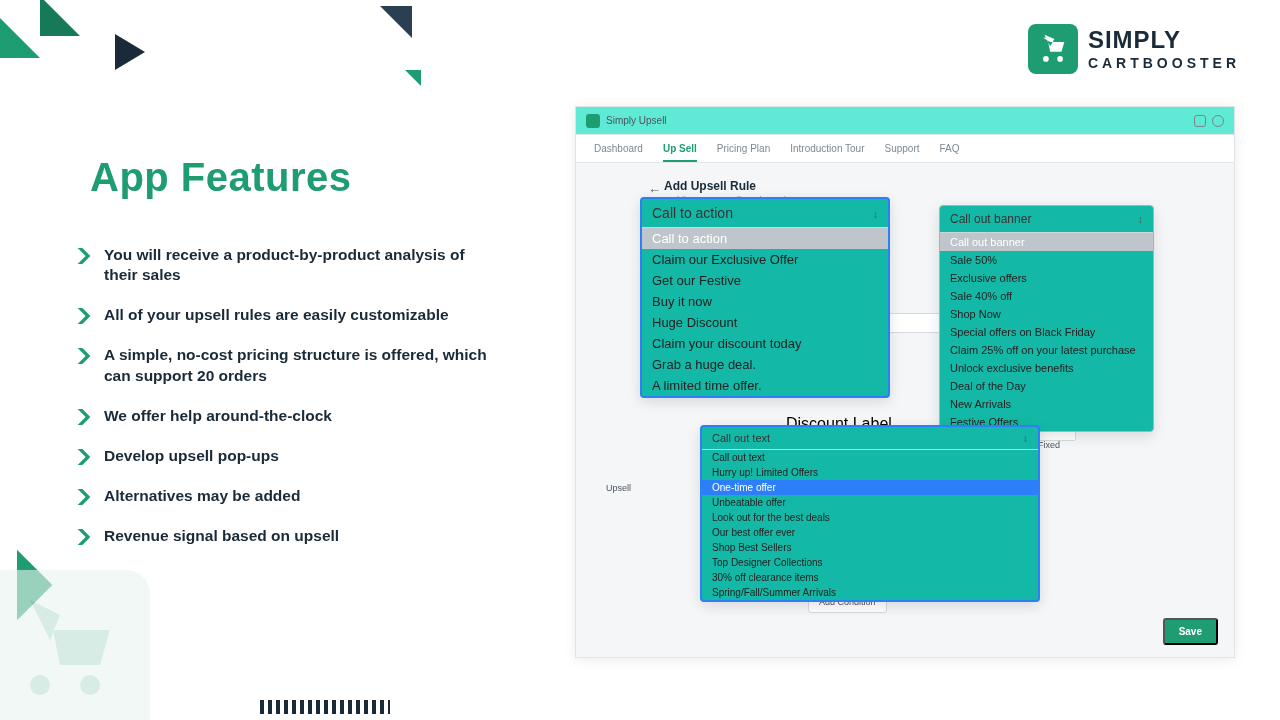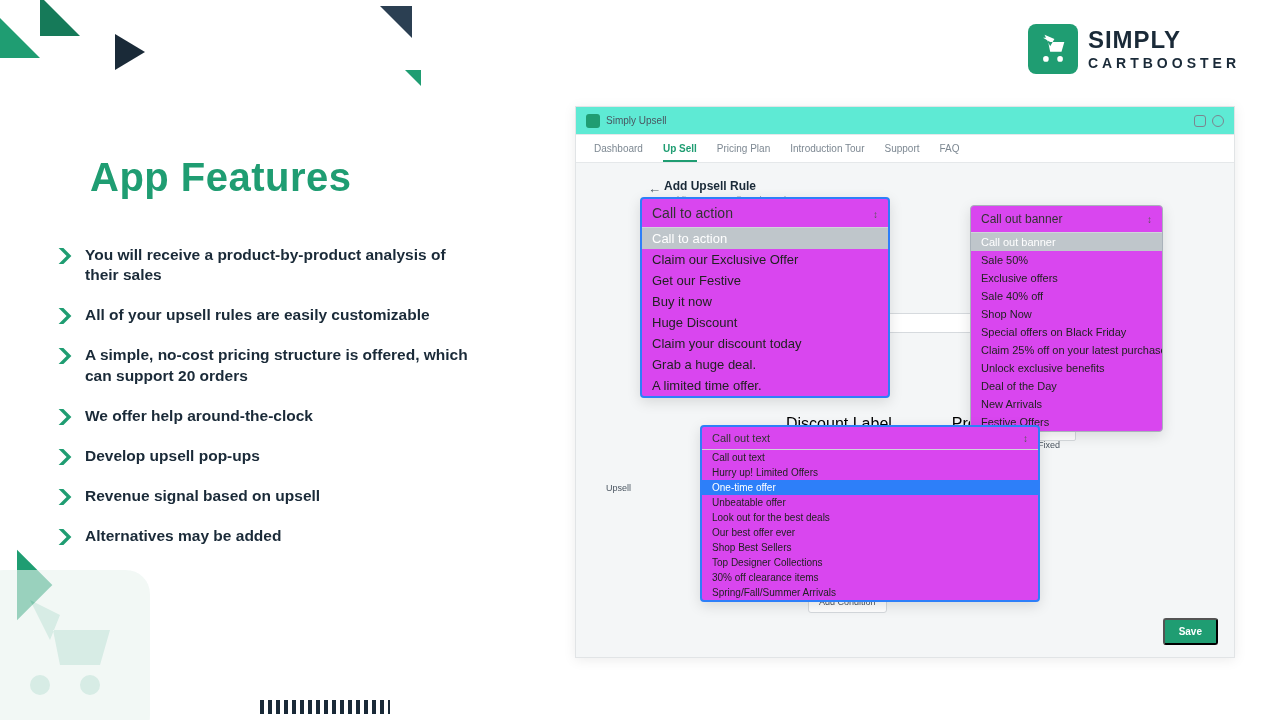--- a/index.html
+++ b/index.html
@@ -27,21 +27,21 @@
   
   .logo { position:absolute; right:40px; top:24px; display:flex; align-items:center; gap:10px; }
   .logo-badge { width:50px; height:50px; border-radius:8px; background:#1f9d72; display:flex; align-items:center; justify-content:center; }
   .logo-badge svg { fill:#fff; width:34px; height:34px; }
   .logo-text { display:flex; flex-direction:column; line-height:1; }
   .logo-text .l1 { font-size:24px; font-weight:800; letter-spacing:1px; color:#1a2a38; }
   .logo-text .l2 { font-size:14px; font-weight:800; letter-spacing:4px; color:#1a2a38; margin-top:4px; }
 
   
   .headline { position:absolute; left:90px; top:155px; font-size:40px; font-weight:800; color:#1f9d72; letter-spacing:.5px; }
-  .features { position:absolute; left:57px; top:225px; width:420px; }
+  .features { position:absolute; left:76px; top:225px; width:420px; }
   .features li { list-style:none; display:flex; gap:12px; margin-top:20px; font-size:15.5px; font-weight:700; color:#1a2a38; line-height:1.3; }
   .chev { flex:0 0 16px; height:16px; margin-top:3px; }
 
   
   .shot { position:absolute; left:575px; top:106px; width:660px; height:552px; background:#f4f6f7; border:1px solid #e1e4e6; box-shadow:0 2px 12px rgba(0,0,0,.08); }
   .shot-top { height:28px; background:#5eead4; border-bottom:1px solid #e5e8ea; display:flex; align-items:center; padding:0 10px; gap:6px; font-size:10px; color:#4a5560; }
   .mini-logo { width:14px; height:14px; border-radius:3px; background:#1f9d72; }
   .shot-top .spacer { flex:1; }
   .bell, .person { width:12px; height:12px; border:1px solid #7a858f; border-radius:3px; }
   .person { border-radius:50%; }
@@ -65,32 +65,32 @@
   .radio-block { display:flex; flex-direction:column; gap:3px; }
 
   .row2 { display:flex; gap:60px; margin-top:20px; margin-left:140px; }
 
   .add-cond { position:absolute; left:232px; bottom:44px; background:#fff; border:1px solid #d6dade; font-size:9px; color:#4a5560; padding:5px 10px; border-radius:3px; }
   .save { position:absolute; right:16px; bottom:12px; background:#1f9d72; color:#fff; font-size:10px; font-weight:700; padding:6px 14px; border-radius:3px; }
 
   .ghost-box { position:absolute; background:#fff; border:1px solid #d6dade; border-radius:2px; }
 
   
-  .dd { position:absolute; background:#d946ef; border:1px solid #a9b2ba; border-radius:4px; box-shadow:0 4px 14px rgba(0,0,0,.12); }
+  .dd { position:absolute; background:#14b8a6; border:1px solid #a9b2ba; border-radius:4px; box-shadow:0 4px 14px rgba(0,0,0,.12); }
   .dd-head { display:flex; align-items:center; justify-content:space-between; padding:6px 10px; font-size:14px; color:#333; }
   .dd-caret2::after { content:'\2195'; font-size:10px; color:#555; }
   .dd-list { border-top:1px solid #cfd5da; max-height:260px; overflow:hidden; }
   .dd-list .item { padding:3px 10px; font-size:13px; color:#222; white-space:nowrap; }
   .dd-list .item.sm { font-size:10px; padding:2px 10px; }
   .dd-list .item.sel-grey { background:#bfc6cb; color:#fff; }
   .dd-list .item.sel-blue { background:#2d7ff9; color:#fff; }
   .blue-out { border:2px solid #2d7ff9; }
 
   .dd1 { left:640px; top:197px; width:250px; }
-  .dd2 { left:970px; top:205px; width:193px; }
+  .dd2 { left:939px; top:205px; width:215px; }
   .dd3 { left:700px; top:425px; width:340px; }
   .dd3 .dd-head { font-size:11px; padding:5px 10px; }
 
   
   .art { position:absolute; right:-10px; bottom:-6px; width:320px; height:560px; overflow:hidden; z-index:-1; }
   .art div { position:absolute; width:0; height:0; }
   .tA { border-top:110px solid #1f8f67; border-left:110px solid transparent; right:0; top:40px; }
   .tB { border-bottom:110px solid #143844; border-left:110px solid transparent; right:0; top:150px; }
   .tC { border-top:110px solid #1f8f67; border-right:110px solid transparent; right:110px; top:150px; }
   .tD { border-bottom:90px solid #1a2a38; border-right:90px solid transparent; right:40px; bottom:60px; }
@@ -165,27 +165,27 @@
     <li>
         <svg class="chev" viewBox="0 0 10 10">
           <path fill="#1f9d72" d="M1 0l5 5-5 5 3 0 5-5-5-5z"></path>
         </svg>
         <span>Develop upsell pop-ups</span>
       </li>
     <li>
         <svg class="chev" viewBox="0 0 10 10">
           <path fill="#1f9d72" d="M1 0l5 5-5 5 3 0 5-5-5-5z"></path>
         </svg>
+        <span>Alternatives may be added</span>
+      </li>
+    <li>
+        <svg class="chev" viewBox="0 0 10 10">
+          <path fill="#1f9d72" d="M1 0l5 5-5 5 3 0 5-5-5-5z"></path>
+        </svg>
         <span>Revenue signal based on upsell</span>
-      </li>
-    <li>
-        <svg class="chev" viewBox="0 0 10 10">
-          <path fill="#1f9d72" d="M1 0l5 5-5 5 3 0 5-5-5-5z"></path>
-        </svg>
-        <span>Alternatives may be added</span>
       </li>
   </ul>
 
   <div class="shot">
     <div class="shot-top">
       <span class="mini-logo"></span>
       <span>Simply Upsell</span>
       <span class="spacer"></span>
       <span class="bell"></span>
       <span class="person"></span>

